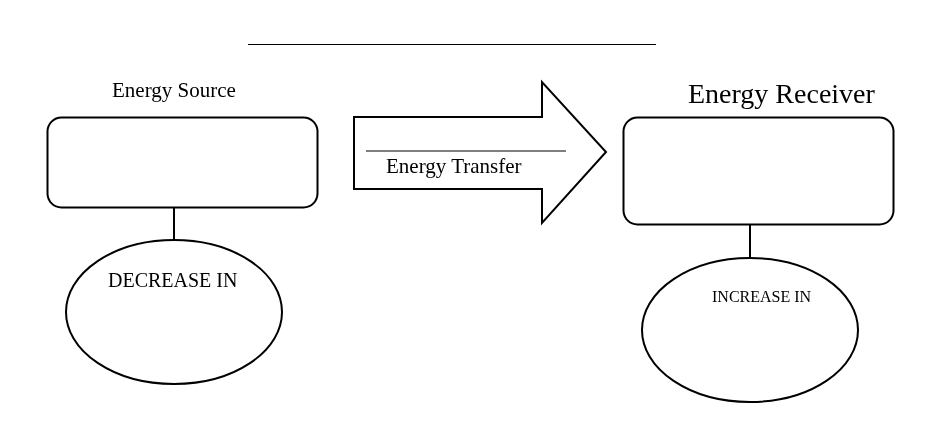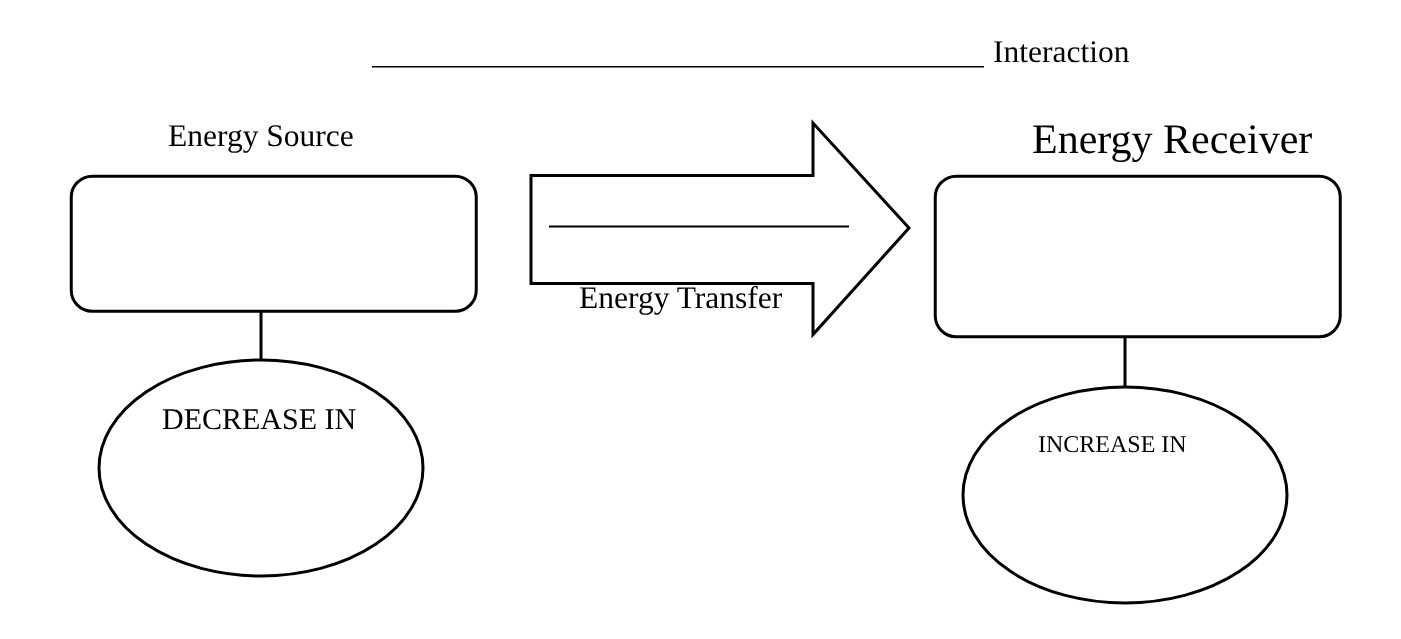--- a/index.html
+++ b/index.html
@@ -4,23 +4,23 @@
   <style>
     html, body { margin: 0; padding: 0; background: #ffffff; }
     body { width: 934px; height: 426px; position: relative; overflow: hidden;
            font-family: "Liberation Serif", "DejaVu Serif", serif; color: #000; }
     svg.shapes { position: absolute; left: 0; top: 0; }
     .txt { position: absolute; white-space: nowrap; line-height: 1; }
     .title-line { left: 248px; top: 24px; font-size: 21px; }
     .blank { display: inline-block; width: 408px; border-bottom: 1.5px solid #000; height: 18px; vertical-align: bottom; margin-right: 6px; }
     .label-src { left: 112px; top: 80px; font-size: 21px; }
     .label-rcv { left: 688px; top: 80px; font-size: 28px; }
-    .transfer { left: 386px; top: 156px; font-size: 21px; margin-top: 32px; }
+    .transfer { left: 386px; top: 156px; font-size: 21px; }
     .dec { left: 108px; top: 270px; font-size: 20px; }
-    .inc { left: 692px; top: 289px; font-size: 16px; }
+    .inc { left: 712px; top: 289px; font-size: 16px; }
   </style>
 </head>
 <body>
 
 <svg class="shapes" width="934" height="426" viewBox="0 0 934 426">
 
   <rect x="47.5" y="117.5" width="270" height="90" rx="14" ry="14" fill="#fff" stroke="#000" stroke-width="2"></rect>
 
   <line x1="174" y1="207" x2="174" y2="240" stroke="#000" stroke-width="2"></line>
 
@@ -28,20 +28,20 @@
 
   <polygon points="354,117 542,117 542,82 606,152 542,223 542,189 354,189" fill="#fff" stroke="#000" stroke-width="2" stroke-linejoin="miter"></polygon>
   <line x1="366" y1="151" x2="566" y2="151" stroke="#000" stroke-width="1.2"></line>
 
   <rect x="623.5" y="117.5" width="270" height="107" rx="14" ry="14" fill="#fff" stroke="#000" stroke-width="2"></rect>
   <line x1="750" y1="225" x2="750" y2="258" stroke="#000" stroke-width="2"></line>
   <ellipse cx="750" cy="330" rx="108" ry="72" fill="#fff" stroke="#000" stroke-width="2"></ellipse>
 </svg>
 
 <div class="txt title-line">
-  <span class="blank"></span><span>Interaction</span>
+  <span class="blank"></span>
 </div>
 
 <div class="txt label-src">Energy Source</div>
 <div class="txt label-rcv">Energy Receiver</div>
 <div class="txt transfer">Energy Transfer</div>
 <div class="txt dec">DECREASE IN</div>
 <div class="txt inc">INCREASE IN</div>
 
 </body></html>

